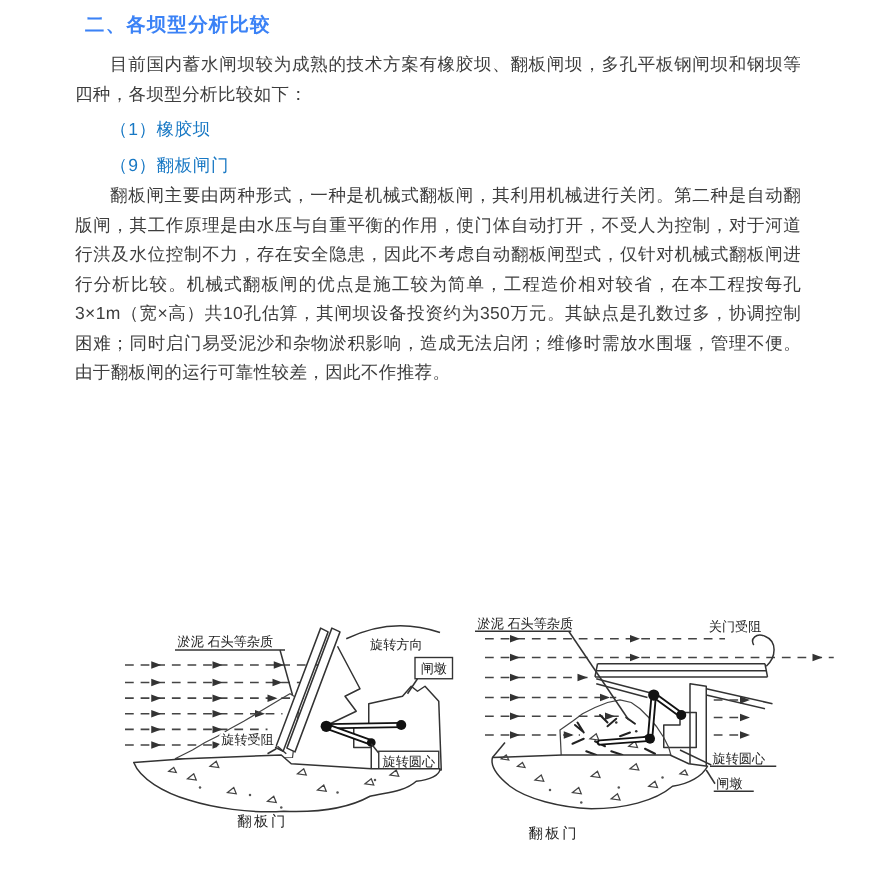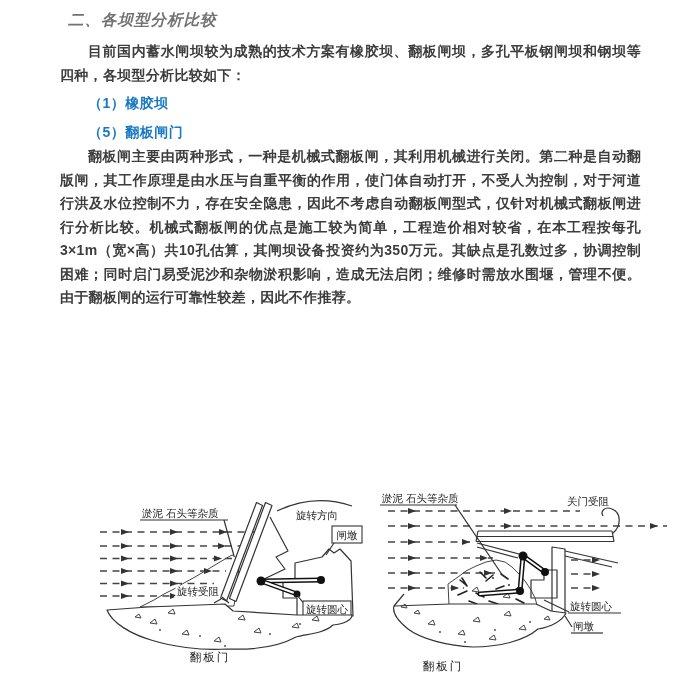--- a/index.html
+++ b/index.html
@@ -3,29 +3,29 @@
 <meta charset="utf-8">
 <style>
   html,body { margin:0; padding:0; background:#fff; }
   .page {
     position:relative; width:700px; height:695px; background:#ffffff;
     font-family:"Liberation Sans","DejaVu Sans",sans-serif; overflow:hidden;
   }
   .content { position:absolute; left:60px; top:10px; width:581px; }
   .h-main {
     margin:0 0 9px 0; padding-left:8px;
-    font-size:15.5px; font-weight:bold; color:#737373; letter-spacing:1px;font-style:italic;
+    font-size:15.5px; font-weight:bold; color:#3b82f6; letter-spacing:1px;
   }
   .para {
     margin:0; font-size:14px; line-height:23.5px; color:#3d3d3d;
-    text-align:justify; text-indent:2em; letter-spacing:0.3px;font-weight:bold;
+    text-align:justify; text-indent:2em; letter-spacing:0.3px;
   }
   .h-sub {
     margin:5px 0 1px 0; padding-left:2em; font-size:14px; line-height:23.5px;
-    font-weight:bold; color:#1878c4; letter-spacing:0.5px;
+    font-weight:normal; color:#1878c4; letter-spacing:0.5px;
   }
   .fig { position:absolute; }
   .fig-left  { left:65px;  top:485px; }
   .fig-right { left:355px; top:480px; }
 
   svg .ln   { stroke:#333; fill:none; stroke-width:1.2; stroke-linejoin:round; }
   svg .shape{ stroke:#333; fill:#fff; stroke-width:1.2; stroke-linejoin:round; }
   svg .dash { stroke:#444; fill:none; stroke-width:1.3; stroke-dasharray:7 5.5; }
   svg .ah   { fill:#333; stroke:none; }
   svg .rod  { stroke:#111; stroke-width:5; stroke-linecap:round; fill:none; }
@@ -39,21 +39,21 @@
 </style>
 </head>
 <body>
 
 <div class="page">
 
   <div class="content">
     <h2 class="h-main">二、各坝型分析比较</h2>
     <p class="para">目前国内蓄水闸坝较为成熟的技术方案有橡胶坝、翻板闸坝，多孔平板钢闸坝和钢坝等四种，各坝型分析比较如下：</p>
     <h3 class="h-sub">（1）橡胶坝</h3>
-    <h3 class="h-sub">（5）翻板闸门</h3>
+    <h3 class="h-sub">（9）翻板闸门</h3>
     <p class="para">翻板闸主要由两种形式，一种是机械式翻板闸，其利用机械进行关闭。第二种是自动翻版闸，其工作原理是由水压与自重平衡的作用，使门体自动打开，不受人为控制，对于河道行洪及水位控制不力，存在安全隐患，因此不考虑自动翻板闸型式，仅针对机械式翻板闸进行分析比较。机械式翻板闸的优点是施工较为简单，工程造价相对较省，在本工程按每孔3×1m（宽×高）共10孔估算，其闸坝设备投资约为350万元。其缺点是孔数过多，协调控制困难；同时启门易受泥沙和杂物淤积影响，造成无法启闭；维修时需放水围堰，管理不便。由于翻板闸的运行可靠性较差，因此不作推荐。</p>
   </div>
 
   <svg class="fig fig-left" width="300" height="200" viewBox="65 485 300 200">
 
     <g>
       <path class="dash" d="M100,532 H256"></path>
         <path class="ah" d="M129,532 l-8,-3 v6 z"></path>
         <path class="ah" d="M178,532 l-8,-3 v6 z"></path>
         <path class="ah" d="M227,532 l-8,-3 v6 z"></path>

